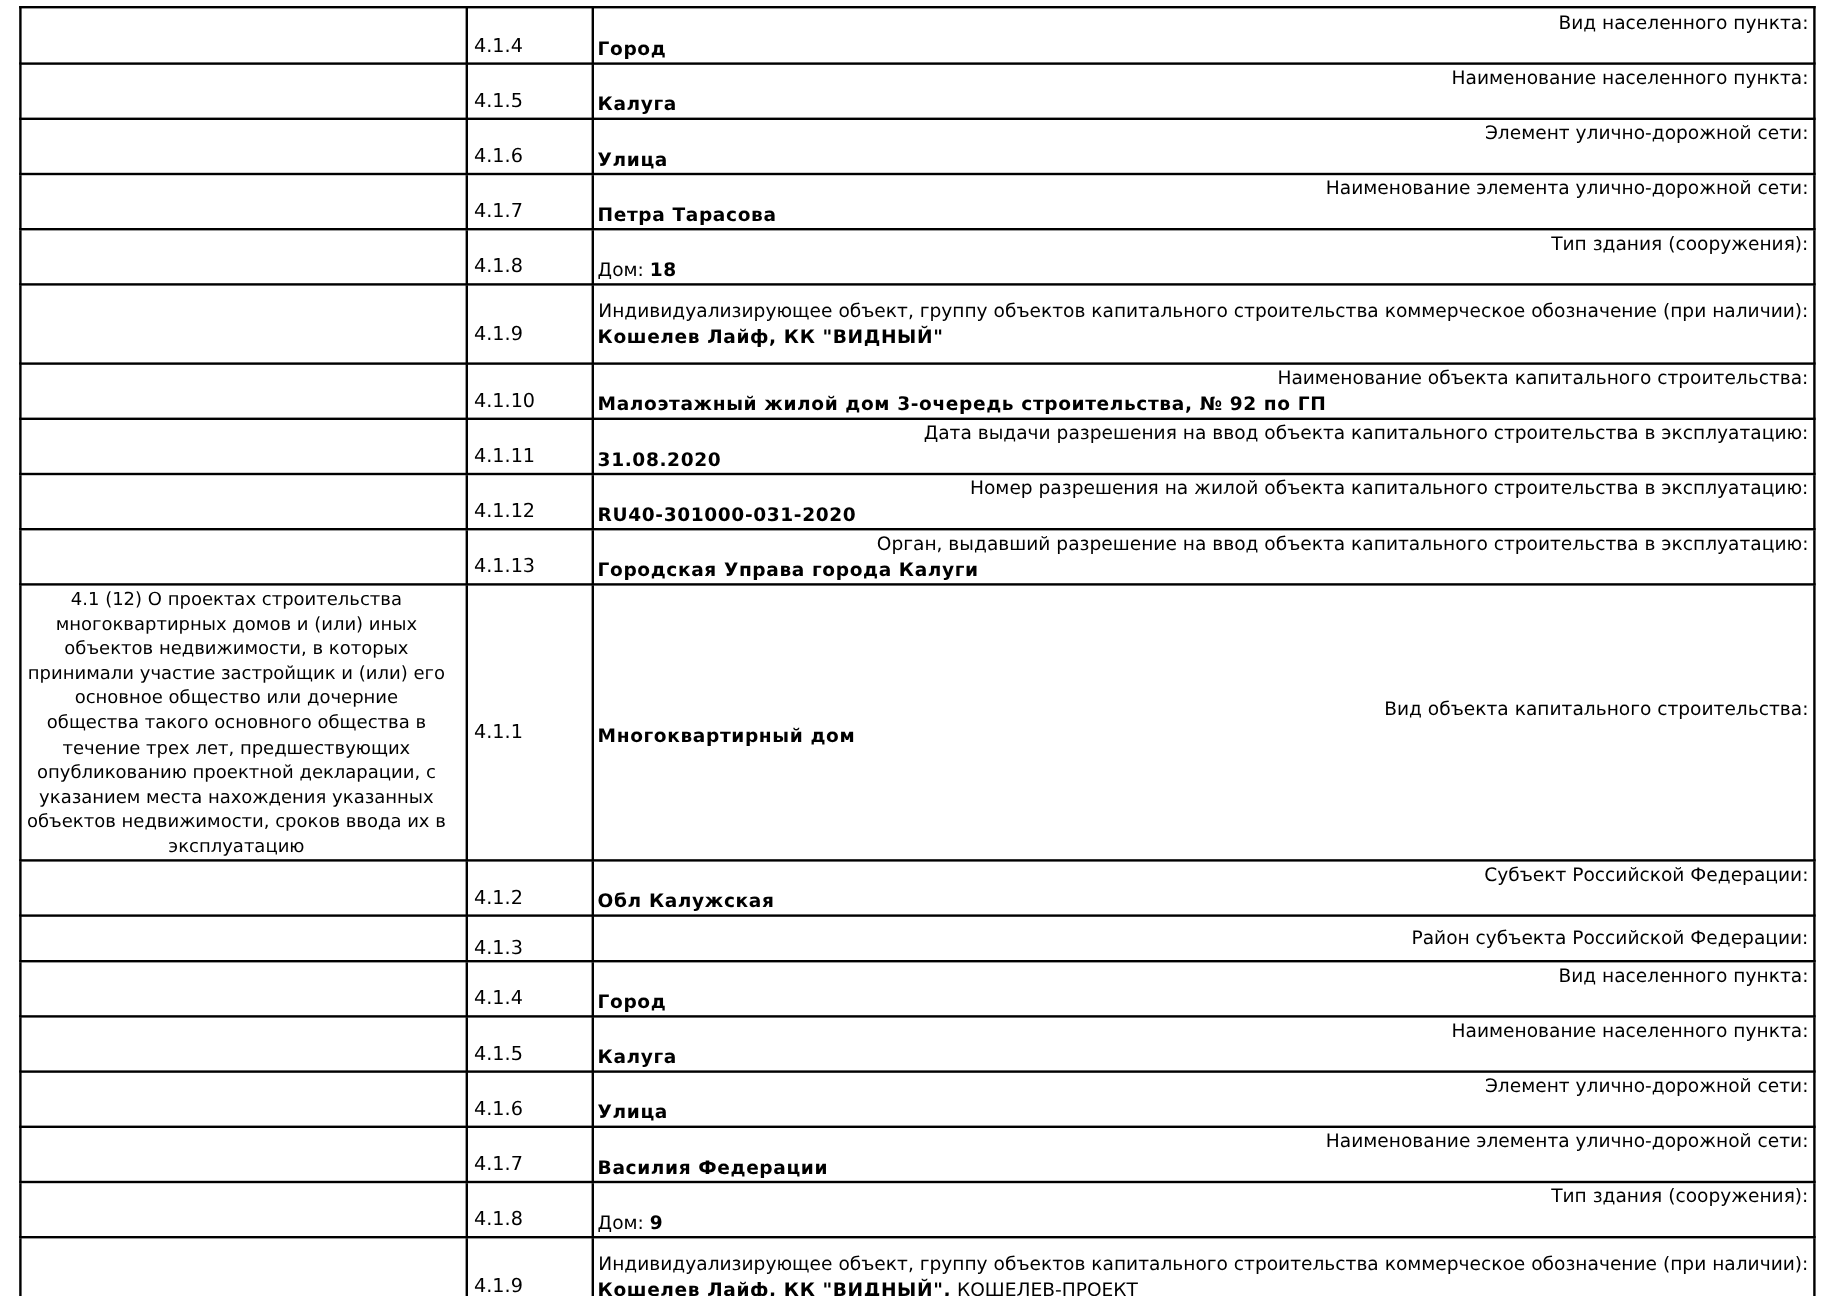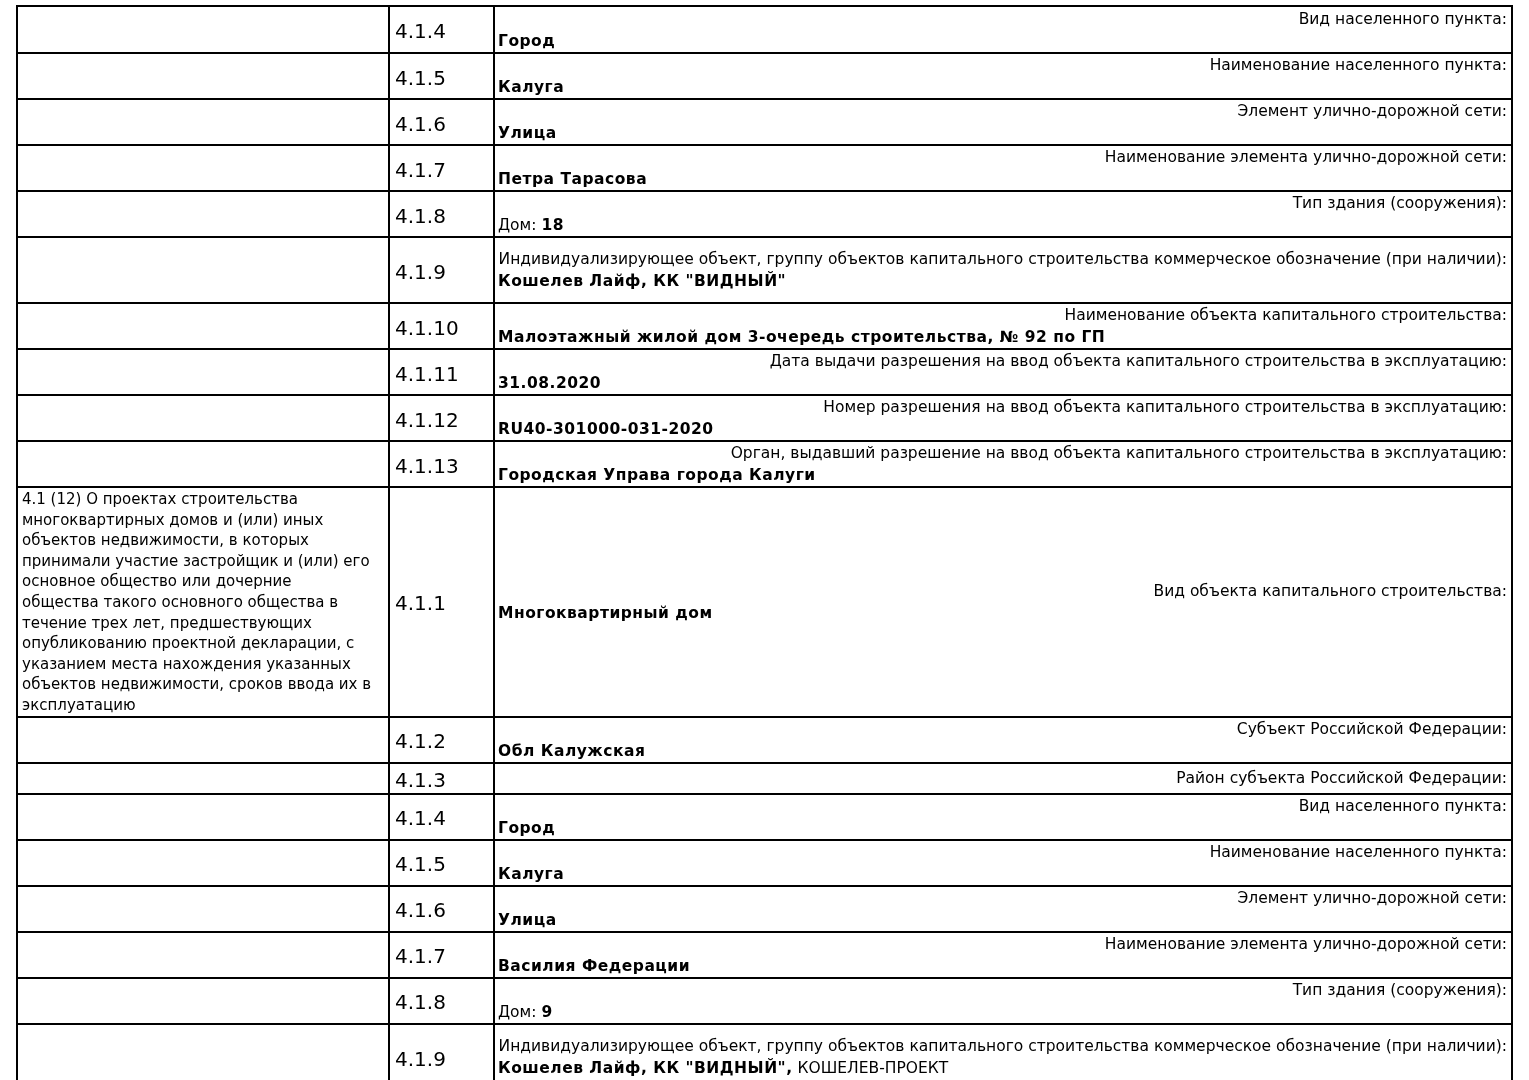--- a/index.html
+++ b/index.html
@@ -21,24 +21,25 @@
     border: 2px solid #000000;
     vertical-align: middle;
     overflow: hidden;
     padding: 0;
   }
   td.col-section {
     vertical-align: top;
     padding: 1px 16px 0 4px;
     font-size: 15px;
     line-height: 20.6px;
+    text-align: center;
   }
   td.col-code {
-    padding: 3px 2px 0 5px;
-    font-size: 20px;
+    padding: 16px 2px 0 5px;
+    font-size: 16px;
     line-height: 20px;
   }
   td.col-field {
     padding: 0 4px 0 3px;
     font-size: 15.5px;
     line-height: 22px;
   }
   .field-label { font-weight: 400; text-align: right; }
   .field-value { font-weight: 400; }
   .field-value b {
@@ -154,21 +155,21 @@
     </td>
   </tr>
       <tr style="height: 46px;">
     <td class="col-section">
       <div></div>
     </td>
     <td class="col-code">
       <span>4.1.12</span>
     </td>
     <td class="col-field">
-      <div class="field-label">Номер разрешения на ввод объекта капитального строительства в эксплуатацию:</div>
+      <div class="field-label">Номер разрешения на жилой объекта капитального строительства в эксплуатацию:</div>
       <div class="field-value"><span class="plain"></span><b>RU40-301000-031-2020</b><span class="plain"></span></div>
     </td>
   </tr>
       <tr style="height: 46px;">
     <td class="col-section">
       <div></div>
     </td>
     <td class="col-code">
       <span>4.1.13</span>
     </td>

